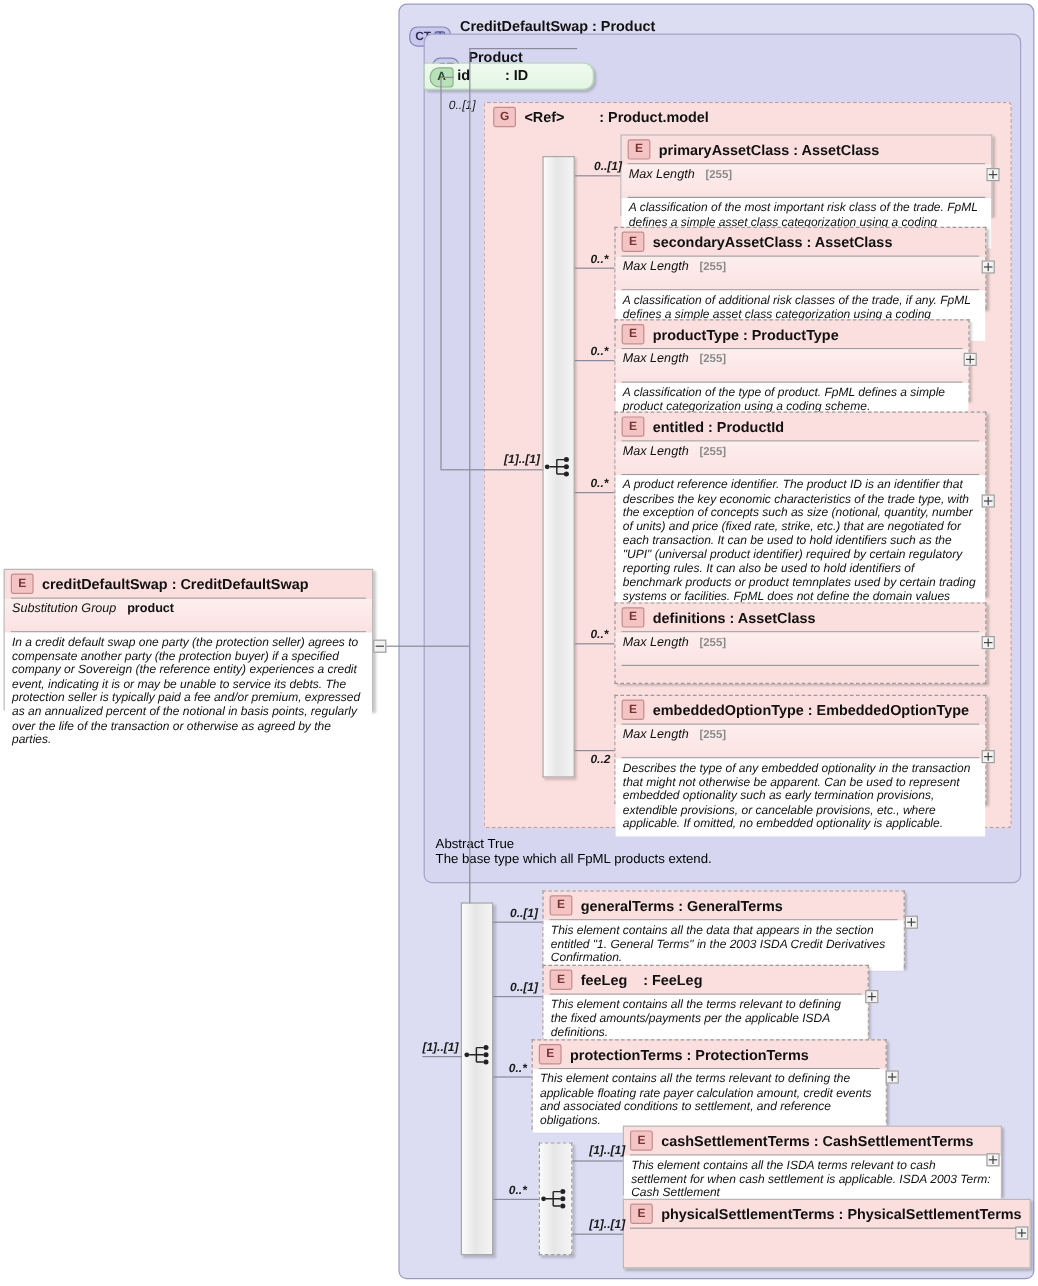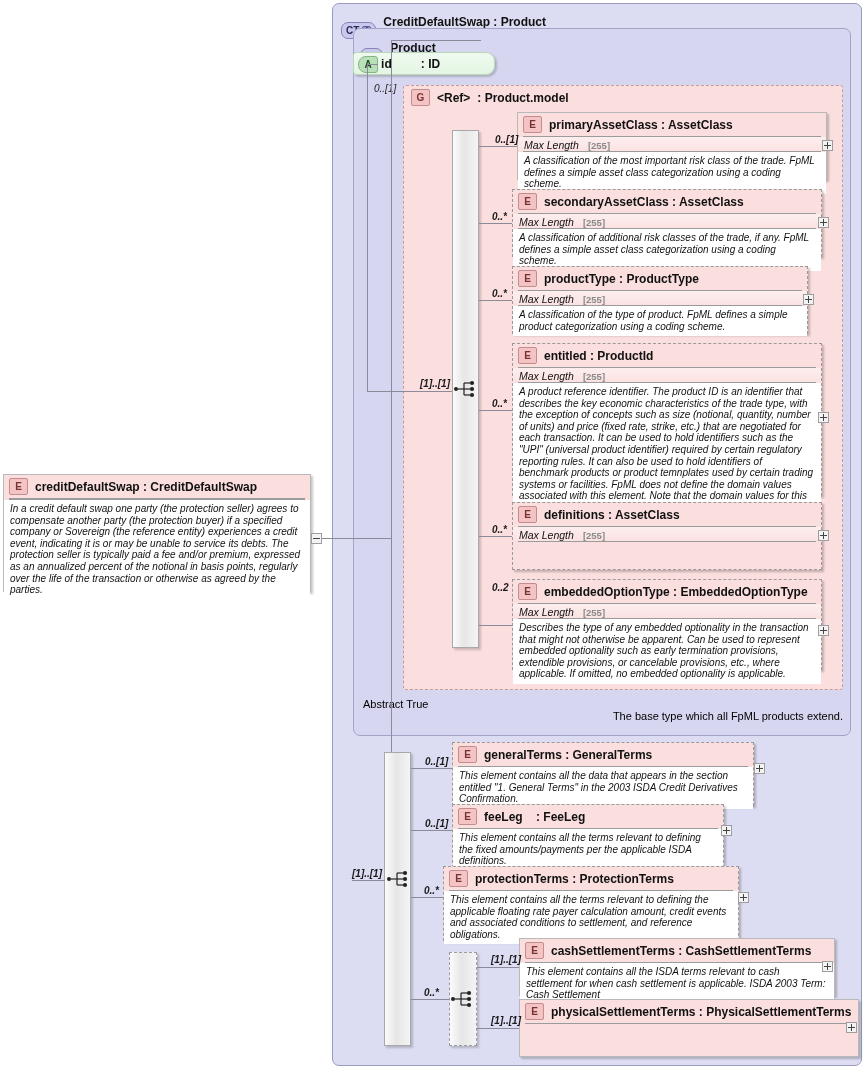--- a/index.html
+++ b/index.html
@@ -59,21 +59,21 @@
   }
   .node.solid{border:1px solid #b9b9b9;}
   .node.dashed{border:1px dashed #9a9a9a;}
   .node.pinkwrap{background:#fbdede;}
   .node .hdr{
     padding:3px 6px 3px 5px;display:flex;align-items:center;gap:7px;
     background:transparent;
   }
   .node .sep{height:1px;background:#9b9b9b;margin:0 5px;}
   .node .facet{
-    padding:2px 6px 0 6px;display:flex;align-items:baseline;gap:9px;
+    padding:2px 6px 13px 6px;display:flex;align-items:baseline;gap:9px;
     font-style:italic;font-size:10.5px;color:#111;
   }
   .node .facet .fval{font-style:normal;color:#8a8a8a;font-size:9.5px;font-weight:bold;}
   .node .facet .fval-b{font-style:normal;color:#111;font-size:10.5px;font-weight:bold;}
   .node .doc{
     padding:3px 7px 4px 6px;font-style:italic;font-size:10px;line-height:11.6px;color:#111;
   }
   .attr-node{
     background:linear-gradient(#eefaee,#e4f5e4);
     border:1px solid #b8d8b8;border-radius:3px 9px 9px 3px;
@@ -139,21 +139,21 @@
 </div>
 <div class="abs card plain" style="left:374px;top:83px;">0..[1]</div>
 
 <div class="abs ln lnv" style="left:367px;top:64px;height:327px;"></div>
 <div class="abs ln lnh" style="left:367px;top:64px;width:11px;"></div>
 
 <div class="abs grp-ref" style="left:403px;top:85px;width:440px;height:605px;"></div>
 <div class="abs ttl-hdr" style="left:411px;top:89px;">
   <span class="badge-sq badge-g">G</span>
   <span class="ttl">&lt;Ref&gt;</span>
-  <span class="ttl" style="">: Product.model</span>
+  <span class="ttl" style="margin-left:22px;">: Product.model</span>
 </div>
 <div class="abs ln lnh" style="left:367px;top:391px;width:86px;"></div>
 <div class="abs card" style="left:420px;top:378px;">[1]..[1]</div>
 
 <div class="abs seqbar solid" style="left:452px;top:130px;width:27px;height:518px;"></div>
 <svg class="abs seq-icon" style="left:453px;top:378px;" viewBox="0 0 26 22">
   <circle cx="3" cy="11" r="2" fill="#222"></circle>
   <line x1="5" y1="11" x2="11" y2="11" stroke="#222" stroke-width="1.2"></line>
   <line x1="11" y1="5" x2="11" y2="17" stroke="#222" stroke-width="1.2"></line>
   <line x1="11" y1="5" x2="17" y2="5" stroke="#222" stroke-width="1.2"></line>
@@ -265,41 +265,45 @@
   </div>
   <div class="sep"></div>
   <div class="facet pinkinner">
     <span>Max Length</span>
     <span class="fval">[255]</span>
   </div>
   <div class="sep"></div>
   <div class="doc whiteinner">Describes the type of any embedded optionality in the transaction that might not otherwise be apparent. Can be used to represent embedded optionality such as early termination provisions, extendible provisions, or cancelable provisions, etc., where applicable. If omitted, no embedded optionality is applicable.</div>
 </div>
 <div class="abs ln lnh" style="left:479px;top:625px;width:33px;"></div>
-<div class="abs card" style="left:492px;top:582px;">0..2</div>
+<div class="abs card" style="left:492px;top:628px;">0..2</div>
 <div class="abs expander plus" style="left:818px;top:625px;">
     <i></i>
   </div>
 
 <div class="abs" style="left:361px;top:698px;width:482px;">
   <div class="sep" style="margin:0;"></div>
   <div class="facet" style="padding-left:2px;">
     <span>Abstract</span>
     <span class="fval-b">True</span>
   </div>
   <div class="sep" style="margin:0;"></div>
-  <div class="doc" style="padding-left:2px;text-align:right;">The base type which all FpML products extend.</div>
+  <div class="doc" style="padding-left:2px;">The base type which all FpML products extend.</div>
 </div>
 
 <div class="abs node solid pinkwrap" style="left:3px;top:474px;width:308px;height:118px;">
   <div class="hdr">
     <span class="badge-sq badge-e">E</span>
     <span class="ttl">creditDefaultSwap : CreditDefaultSwap</span>
   </div>
   <div class="sep"></div>
+  <div class="facet pinkinner">
+    <span>Substitution Group</span>
+    <span class="fval-b">product</span>
+  </div>
   <div class="sep"></div>
   <div class="doc whiteinner">In a credit default swap one party (the protection seller) agrees to compensate another party (the protection buyer) if a specified company or Sovereign (the reference entity) experiences a credit event, indicating it is or may be unable to service its debts. The protection seller is typically paid a fee and/or premium, expressed as an annualized percent of the notional in basis points, regularly over the life of the transaction or otherwise as agreed by the parties.</div>
 </div>
 <div class="abs expander" style="left:311px;top:533px;">
     <i></i>
   </div>
 <div class="abs ln lnh" style="left:322px;top:538px;width:69px;"></div>
 <div class="abs ln lnv" style="left:391px;top:40px;height:840px;"></div>
 <div class="abs ln lnh" style="left:391px;top:40px;width:90px;"></div>
 

